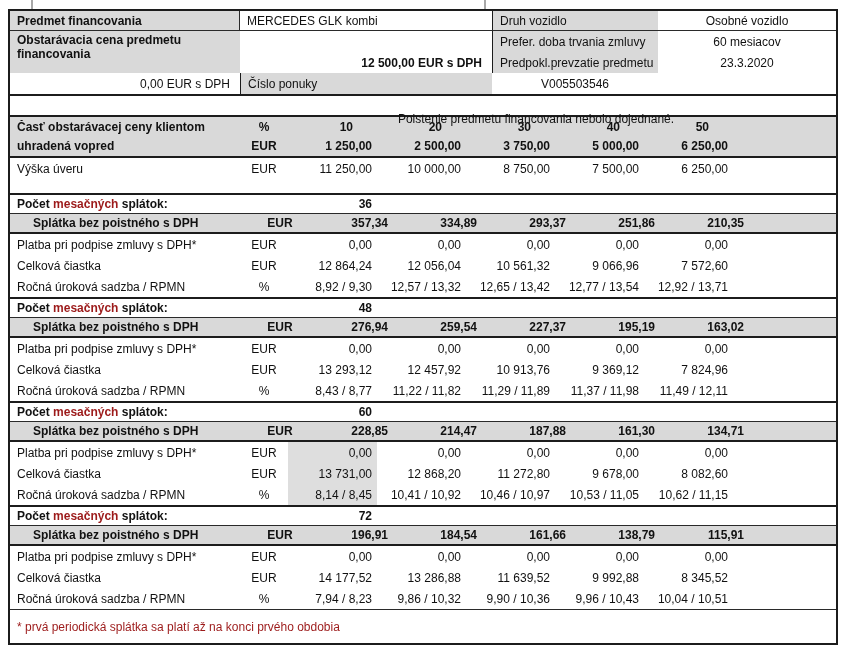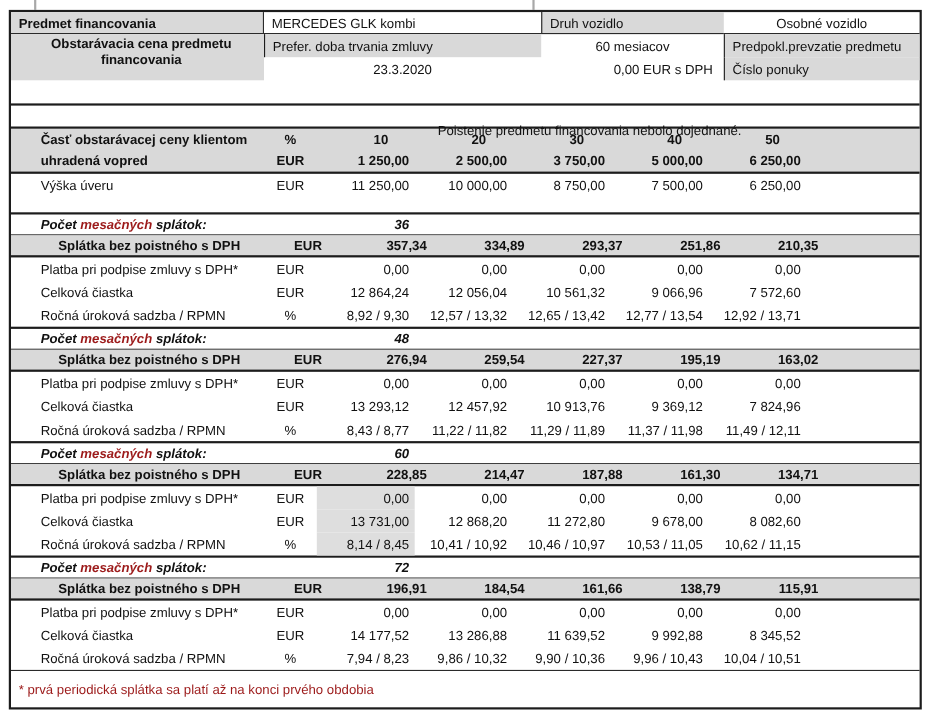--- a/index.html
+++ b/index.html
@@ -18,48 +18,48 @@
   }
   .tick{position:absolute;top:0;width:2px;height:9px;background:#a8a8a8;}
   .doc{position:absolute;left:8px;top:9px;width:830px;border:2px solid var(--bd);background:#fff;}
 
   
   .sec1{display:grid;grid-template-columns:230px 252px 166px 1fr;grid-template-rows:20px 21px 21px 21px;border-bottom:2px solid var(--bd);}
   .cell{display:flex;align-items:center;overflow:hidden;white-space:nowrap;}
   .wrap{white-space:normal;line-height:14px;}
   .gray{background:var(--gray);}
   .b{font-weight:bold;}
-  .pl{padding-left:7px;text-align:center;}
+  .pl{padding-left:7px;}
   .pr{justify-content:flex-end;padding-right:10px;}
   .ctr{justify-content:center;}
   .bb{border-bottom:1px solid var(--thin);}
   .br{border-right:1px solid var(--thin);}
   .bl{border-left:1.5px solid var(--bd);}
   .span2{grid-row:2/4;}
   .valign-bot{align-items:flex-end;padding-bottom:3px;}
 
   .note-row{position:relative;height:21px;border-bottom:2px solid var(--bd);}
   .note-row span{position:absolute;left:230px;right:4px;top:12px;height:21px;display:flex;align-items:center;justify-content:center;}
 
   
   .r7{display:grid;grid-template-columns:230px 48px 89px 89px 89px 89px 89px 1fr;align-items:center;}
-  .lab{padding-left:7px;white-space:nowrap;overflow:hidden;margin-left:20px;}
+  .lab{padding-left:7px;white-space:nowrap;overflow:hidden;}
   .unit{text-align:center;}
   .num{text-align:right;padding-right:5px;white-space:nowrap;}
   .pct{text-align:right;padding-right:24px;}
 
   .adv-head{background:var(--gray);border-bottom:2px solid var(--bd);font-weight:bold;}
   .adv-head .r7.rA{height:19px;}
   .adv-head .r7.rB{height:20px;}
   .vyska{height:22px;}
   .gap{height:13px;}
 
   
   .block{border-top:2px solid var(--bd);}
-  .pocet{height:19px;border-bottom:1px solid var(--thin);font-weight:bold;font-style:italic;}
+  .pocet{height:19px;border-bottom:1px solid var(--thin);font-weight:bold;}
   .red{color:var(--red);}
   .grayrow{height:20px;background:var(--gray);font-weight:bold;border-bottom:2px solid var(--bd);padding-left:16px;}
   .drow{height:21px;}
   .hl{background:var(--hl);height:100%;display:flex;align-items:center;justify-content:flex-end;}
 
   .footnote{border-top:1px solid var(--thin);height:34px;display:flex;align-items:center;padding-left:7px;color:var(--red);}
 </style>
 </head>
 <body>
 
@@ -70,27 +70,29 @@
   <div class="doc">
 
     <div class="sec1">
 
       <div class="cell gray b pl bb br">Predmet financovania</div>
       <div class="cell pl bb">MERCEDES GLK kombi</div>
       <div class="cell gray pl bb bl">Druh vozidlo</div>
       <div class="cell gray b pl span2 wrap" style="align-items:flex-start;padding-top:2px;">Obstarávacia cena predmetu financovania</div>
 
       <div class="cell ctr bb">Osobné vozidlo</div>
+      <div class="cell pr b span2 valign-bot">12 500,00 EUR s DPH</div>
       <div class="cell gray pl bl">Prefer. doba trvania zmluvy</div>
       <div class="cell ctr">60 mesiacov</div>
       <div class="cell gray pl bl">Predpokl.prevzatie predmetu</div>
       <div class="cell ctr">23.3.2020</div>
 
       <div class="cell pr">0,00 EUR s DPH</div>
       <div class="cell gray pl bl">Číslo ponuky</div>
+      <div class="cell ctr">V005503546</div>
     </div>
 
     <div class="note-row">
       <span>Poistenie predmetu financovania nebolo dojednané.</span>
     </div>
 
     <div class="adv-head">
       <div class="r7 rA">
         <div class="lab">Časť obstarávacej ceny klientom</div>
         <div class="unit">%</div>

